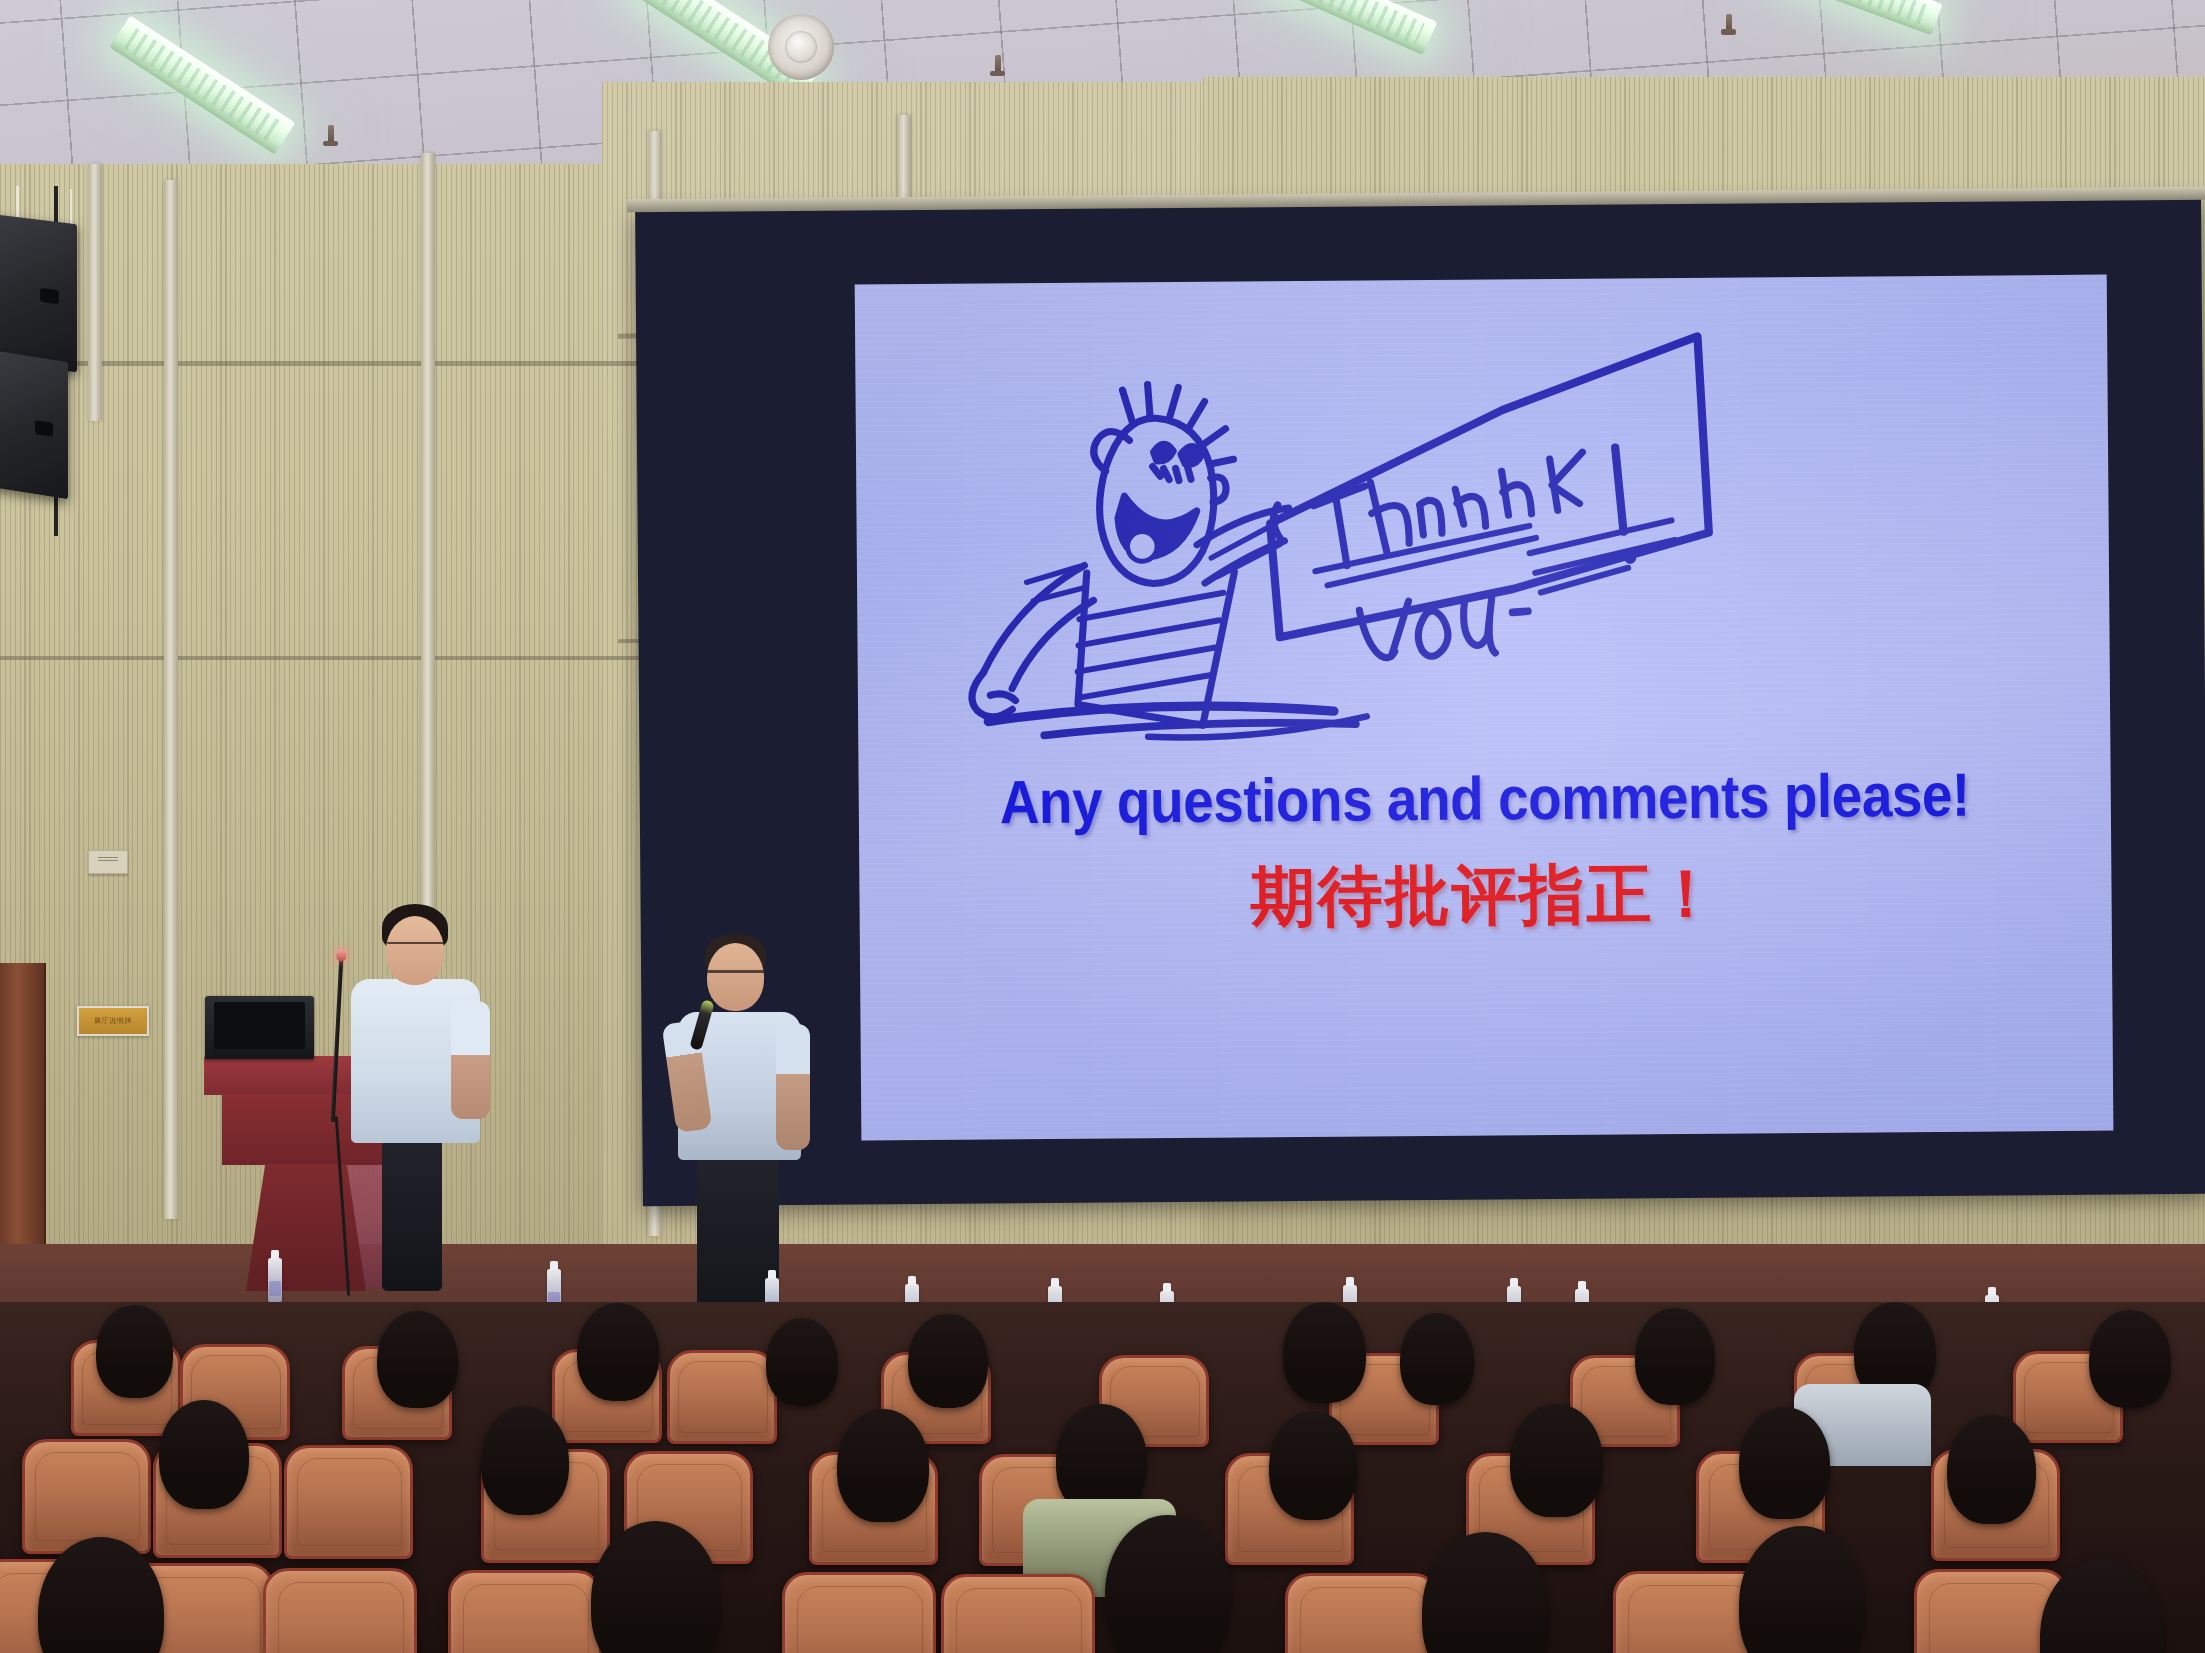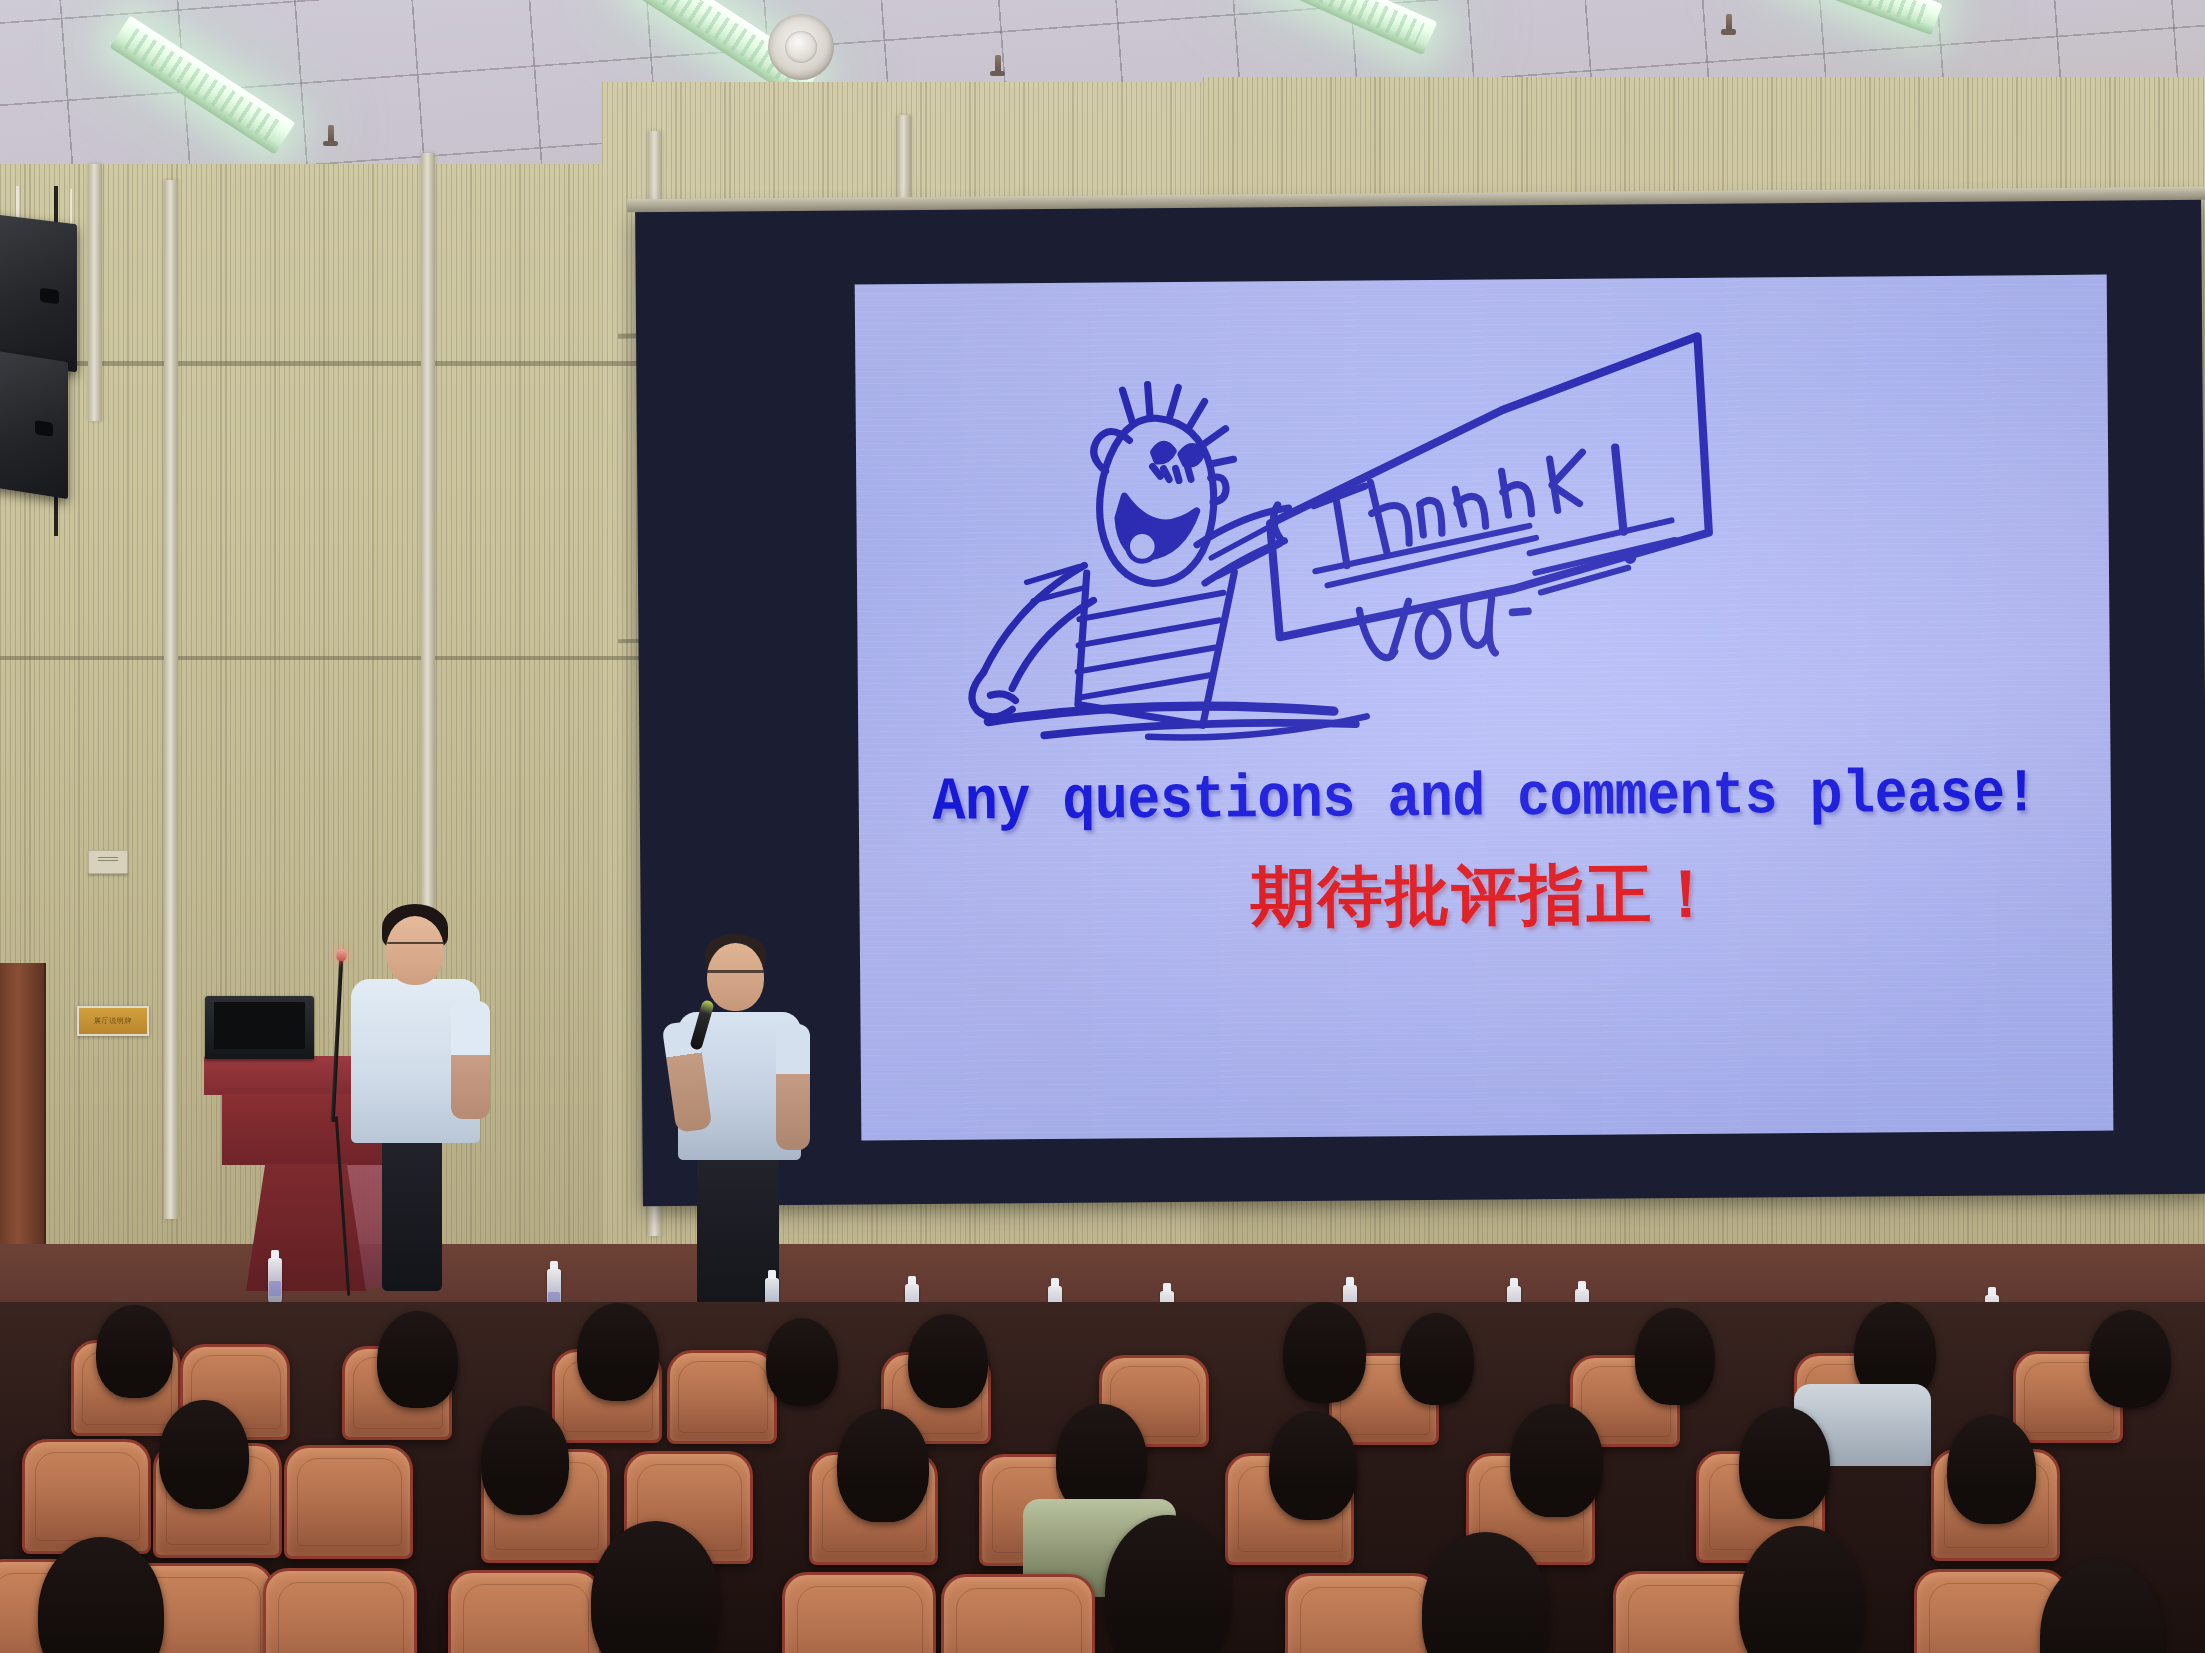--- a/index.html
+++ b/index.html
@@ -1,18 +1,18 @@
 <!DOCTYPE html>
 <html style="font-size:8.8px"><head>
 <meta charset="utf-8">
 <style>
   html,body{margin:0;padding:0;background:#000;}
   #stage{
     position:relative;width:2205px;height:1654px;overflow:hidden;
-    font-family:Liberation Mono, monospace;
+    font-family:Liberation Sans, sans-serif;
     background:#6b6354;
   }
   .abs{position:absolute;}
 
   
   #ceiling{
     left:0;top:0;width:2205px;height:241px;
     background:linear-gradient(175deg,#cfcbd6 0%,#c9c4cf 40%,#c6bfc2 70%,#bdb4ad 100%);
     overflow:hidden;
   }

